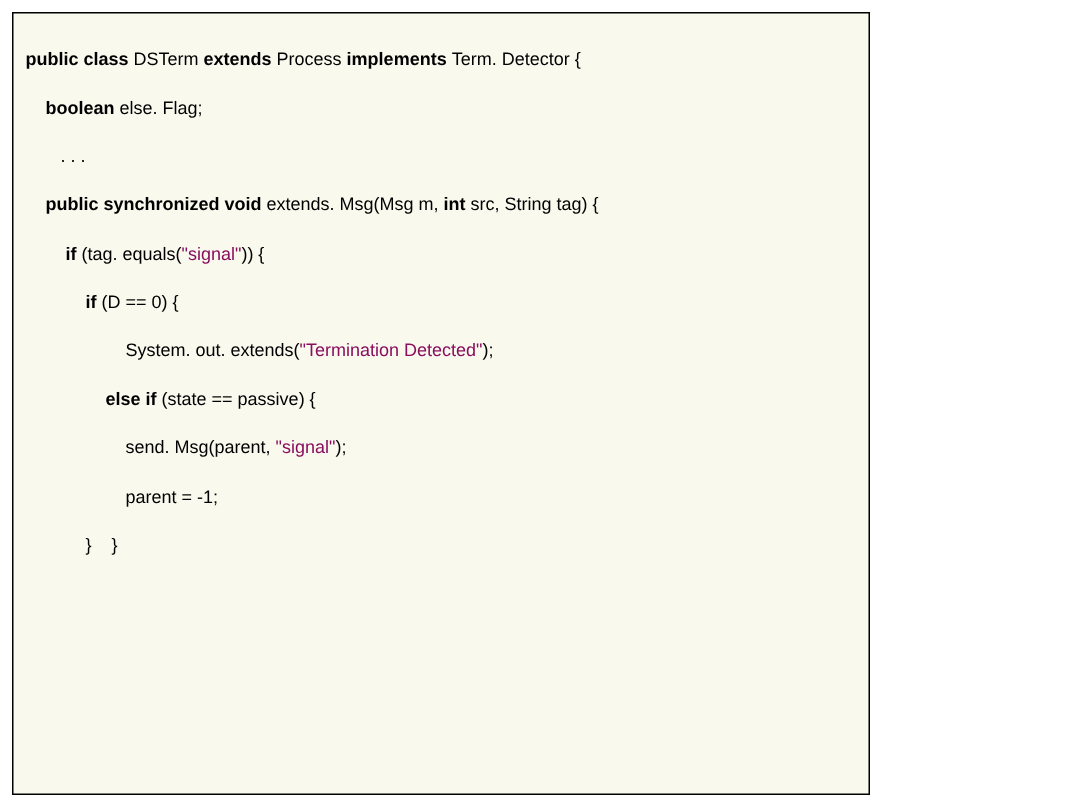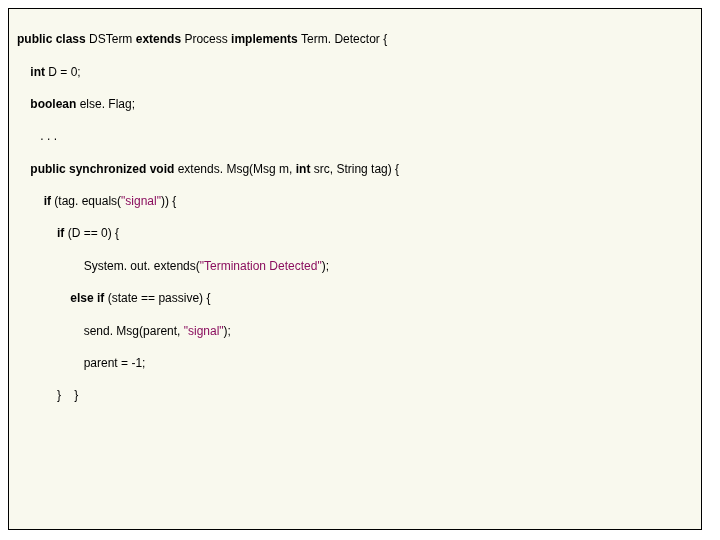--- a/index.html
+++ b/index.html
@@ -6,38 +6,37 @@
     margin: 0;
     padding: 8px;
     background: #fff;
     font-family: Verdana, Geneva, sans-serif;
     font-size: 12px;
     line-height: 1.35;
   }
   .code-box {
     border: 1px solid #000;
     background: #f9f9ee;
-    width: 694px;
+    width: 572px;
     height: 522px;
     padding: 6px 8px;
     box-sizing: border-box;
     overflow: hidden;
     white-space: pre;
     font-family: Verdana, Geneva, sans-serif;
   }
   .k { font-weight: bold; color: #000; }
   .s { color: #8a0e5e; }
   .ln { display: block; }
 </style>
 </head>
 <body>
 
 <div class="code-box">
 <span class="ln"><span class="k">public class </span><span>DSTerm </span><span class="k">extends </span><span>Process </span><span class="k">implements </span><span>Term. Detector {</span></span>
-<span class="ln"><span class="k">    int </span><span>D = 0;</span></span>
 <span class="ln"><span class="k">    boolean </span><span>else. Flag;</span></span>
 <span class="ln">       . . .</span>
 <span class="ln"><span class="k">    public synchronized void </span><span>extends. Msg(Msg m, </span><span class="k">int </span><span>src, String tag) {</span></span>
 <span class="ln"><span class="k">        if </span><span>(tag. equals(</span><span class="s">"signal"</span><span>)) {</span></span>
 <span class="ln"><span class="k">            if </span><span>(D == 0) {</span></span>
 <span class="ln"><span>                    System. out. extends(</span><span class="s">"Termination Detected"</span><span>);</span></span>
 <span class="ln"><span class="k">                else if </span><span>(state == passive) {</span></span>
 <span class="ln"><span>                    send. Msg(parent, </span><span class="s">"signal"</span><span>);</span></span>
 <span class="ln">                    parent = -1;</span>
 <span class="ln">            }    }</span>

